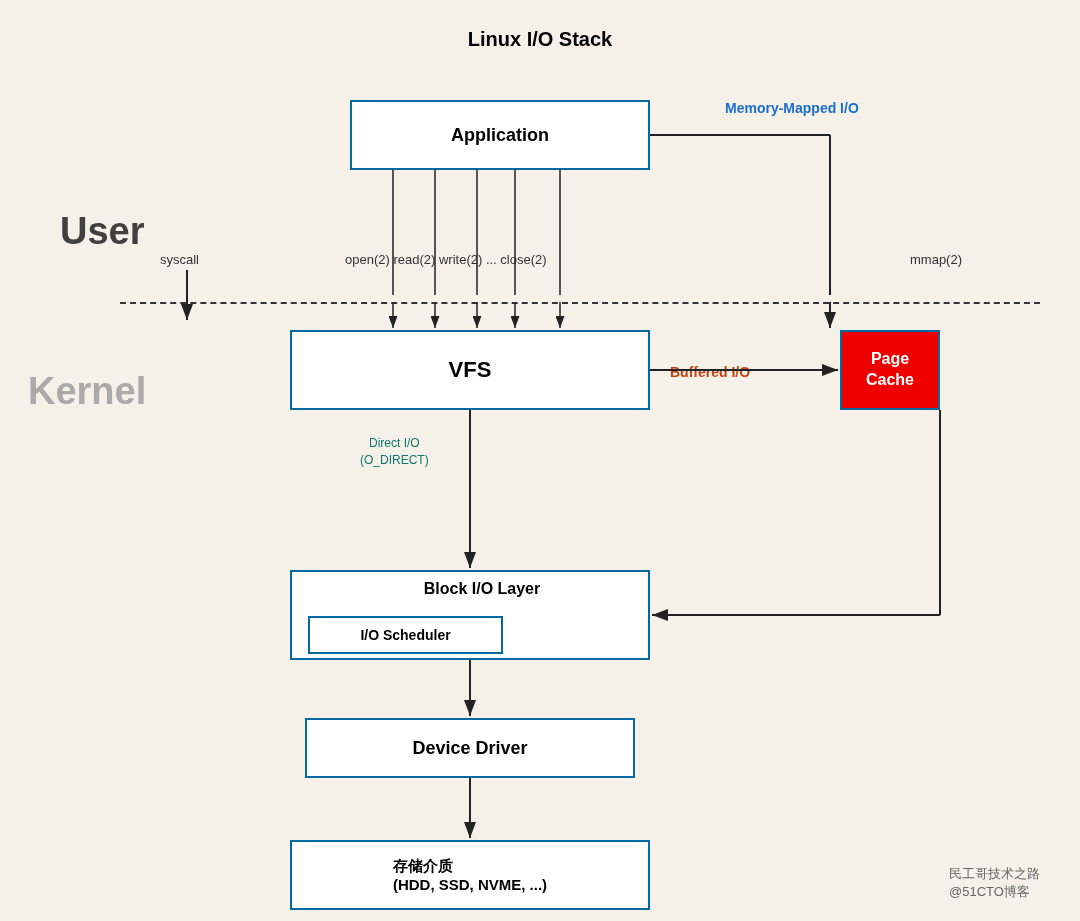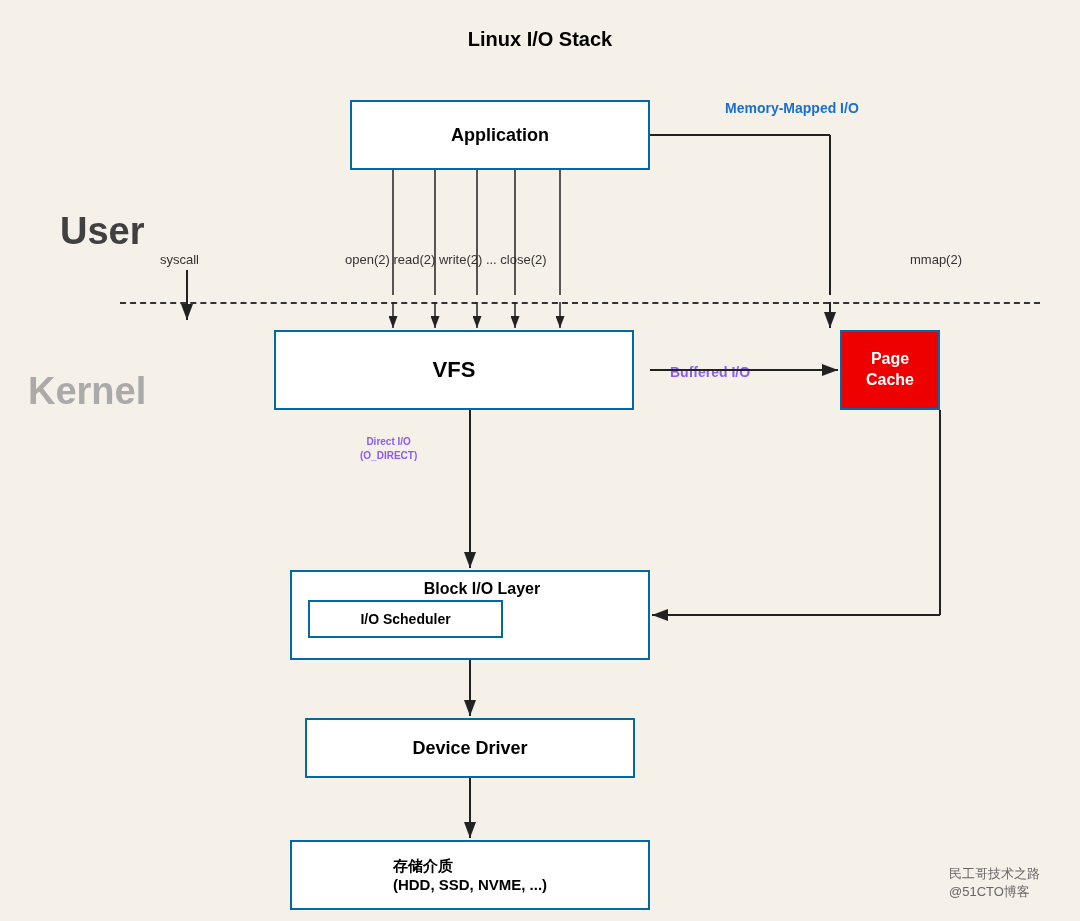--- a/index.html
+++ b/index.html
@@ -75,21 +75,21 @@
       top: 100px;
       left: 350px;
       width: 300px;
       height: 70px;
       font-size: 18px;
     }
 
     
     .box-vfs {
       top: 330px;
-      left: 274px;
+      left: 290px;
       width: 360px;
       height: 80px;
       font-size: 22px;
       justify-content: center;
     }
 
     
     .box-page-cache {
       top: 330px;
       left: 840px;
@@ -104,21 +104,21 @@
     
     .box-block-io {
       top: 570px;
       left: 290px;
       width: 360px;
       height: 90px;
     }
 
     
     .box-io-scheduler {
-      top: 600px;
+      top: 616px;
       left: 308px;
       width: 195px;
       height: 38px;
       font-size: 14px;
     }
 
     
     .box-device-driver {
       top: 718px;
       left: 305px;
@@ -177,32 +177,32 @@
       left: 725px;
       color: #1a6fcc;
       font-size: 14px;
       font-weight: bold;
     }
 
     
     .label-buffered-io {
       top: 364px;
       left: 670px;
-      color: #8b5cf6;
+      color: #c2410c;
       font-size: 14px;
       font-weight: bold;
     }
 
     
     .label-direct-io {
       top: 435px;
       left: 360px;
-      color: #8b5cf6;
-      font-size: 10px;
-      font-weight: bold;
+      color: #0f766e;
+      font-size: 12px;
+      font-weight: normal;
       text-align: center;
       line-height: 1.4;
     }
 
     
     .watermark {
       position: absolute;
       bottom: 20px;
       right: 40px;
       font-size: 13px;

